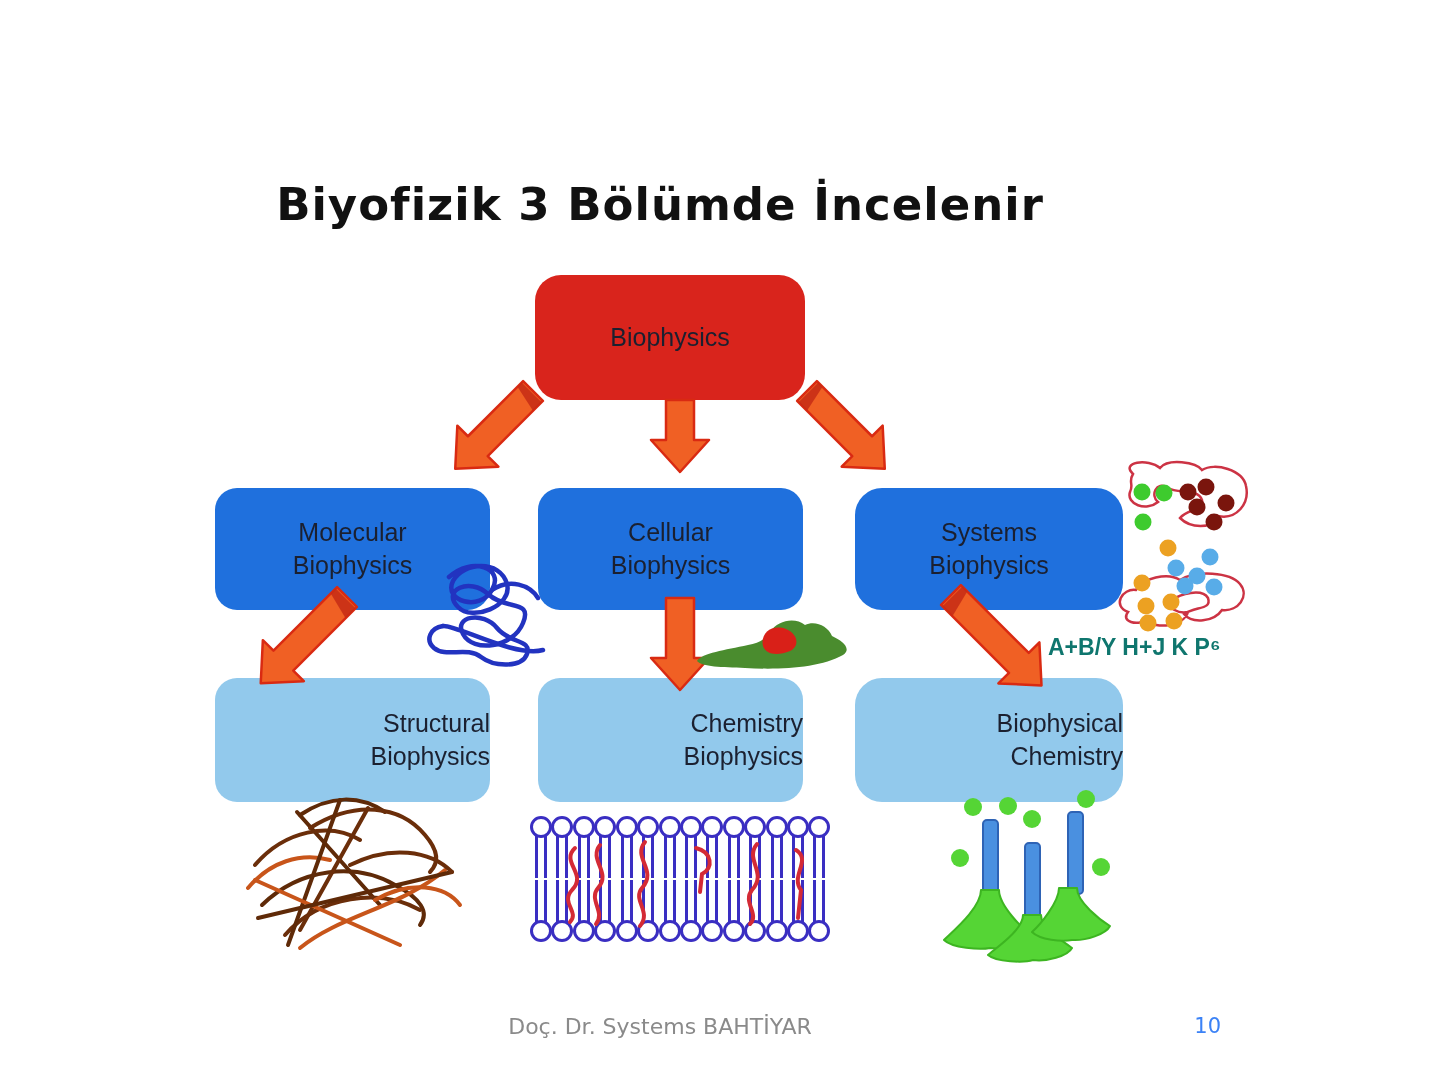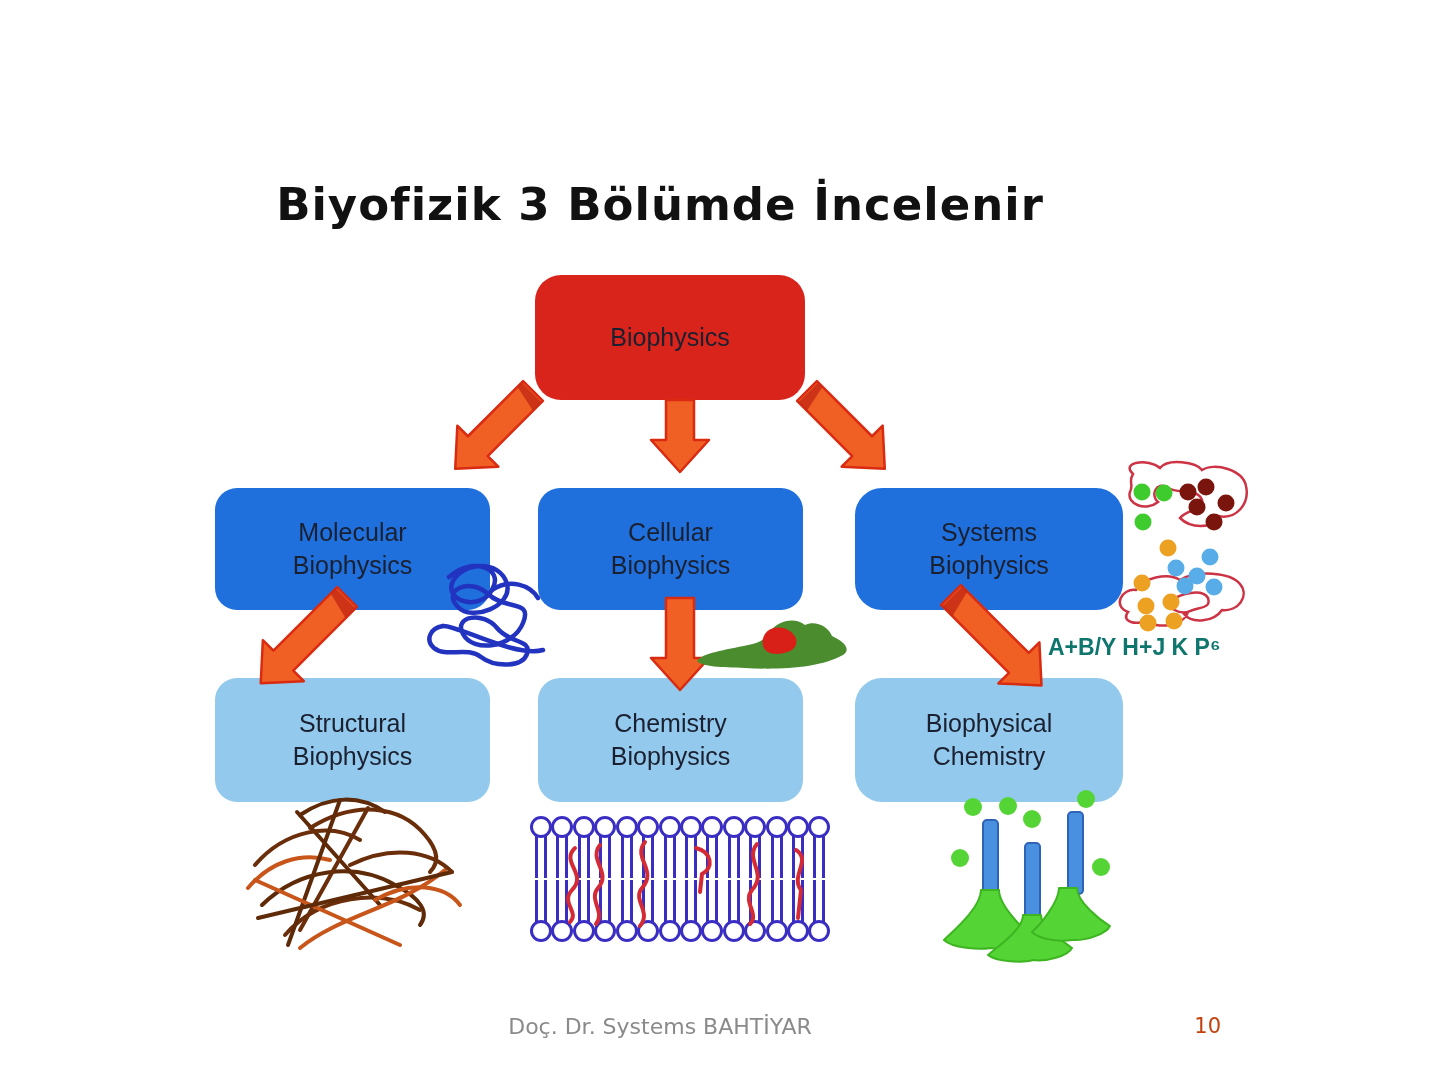--- a/index.html
+++ b/index.html
@@ -12,30 +12,30 @@
         justify-content:center;text-align:center;font-weight:normal;font-size:25px;
         line-height:33px;color:#1b2030;}
   .node span{display:block;}
   .root{left:535px;top:275px;width:270px;height:125px;background:#d9241c;border-radius:26px;}
   .mid{background:#1f70dd;border-radius:22px;}
   .bot{background:#92c9ec;border-radius:22px;}
   .c1{left:215px;width:275px;}
   .c2{left:538px;width:265px;}
   .c3{left:855px;width:268px;border-radius:27px;}
   .rmid{top:476px;height:122px;margin-top:12px;}
-  .rbot{top:678px;height:124px;}
+  .rbot{top:678px;height:124px;align-items:flex-end;}
   .art{position:absolute;left:0;top:0;z-index:2;pointer-events:none;}
   .ar{fill:#f06024;stroke:#d92a12;stroke-width:2.5;stroke-linejoin:round;}
   .bev{fill:#c62b15;opacity:.85;}
   .annotation{position:absolute;z-index:3;left:1048px;top:634px;font-weight:bold;
               font-size:23px;color:#0f766e;}
   .footer-author{position:absolute;left:0;right:0;top:1014px;text-align:center;
                  font-family:"DejaVu Sans",sans-serif;font-size:22px;color:#8a8a8a;}
   .footer-page{position:absolute;right:99px;top:1014px;font-family:"DejaVu Sans",sans-serif;
-               font-size:21px;color:#c2410c;}
+               font-size:21px;color:#3b82f6;}
 </style>
 </head>
 <body>
 
 <div class="slide">
 
   <h1 class="title">Biyofizik 3 Bölümde İncelenir</h1>
 
   <div class="node root">
     <span>Biophysics</span>

